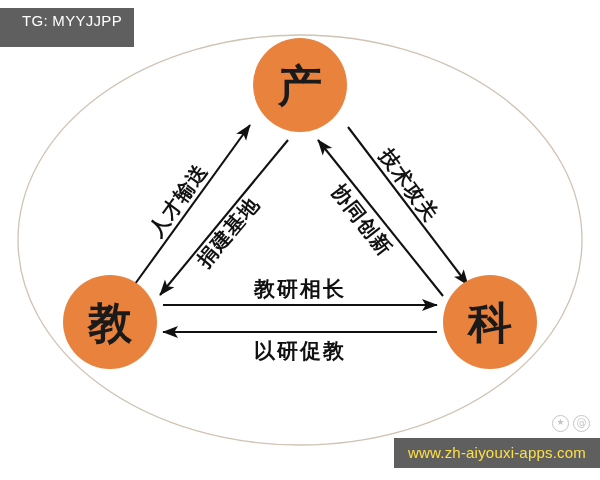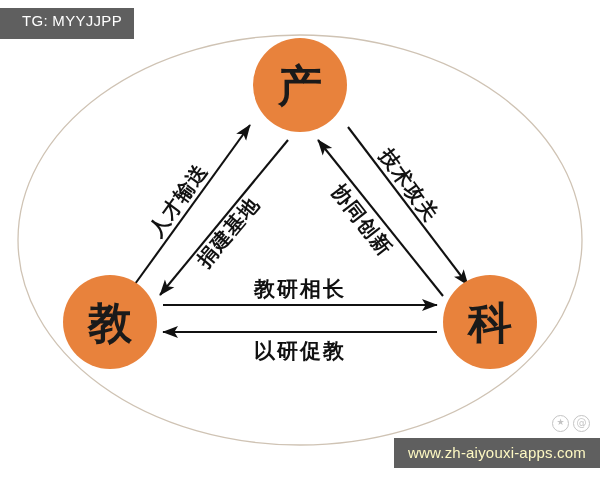--- a/index.html
+++ b/index.html
@@ -21,40 +21,40 @@
     position: absolute;
     left: 0;
     top: 0;
     width: 600px;
     height: 480px;
   }
   .tag-badge {
     position: absolute;
     left: 0;
     top: 8px;
-    height: 31px;
+    height: 39px;
     line-height: 25px;
     padding: 0 12px 0 22px;
     background: #5f5f5f;
     color: #ffffff;
     font-size: 15px;
     letter-spacing: 0.3px;
     font-family: "Liberation Sans", "DejaVu Sans", sans-serif;
     white-space: nowrap;
     z-index: 20;
   }
   .url-badge {
     position: absolute;
     right: 0;
     bottom: 12px;
     height: 30px;
     line-height: 30px;
     padding: 0 14px;
     background: #5f5f5f;
-    color: #fef9c3;
+    color: #fde047;
     font-size: 15px;
     letter-spacing: 0.2px;
     font-family: "Liberation Sans", "DejaVu Sans", sans-serif;
     white-space: nowrap;
     z-index: 20;
   }
   .watermark {
     position: absolute;
     right: 10px;
     bottom: 48px;

